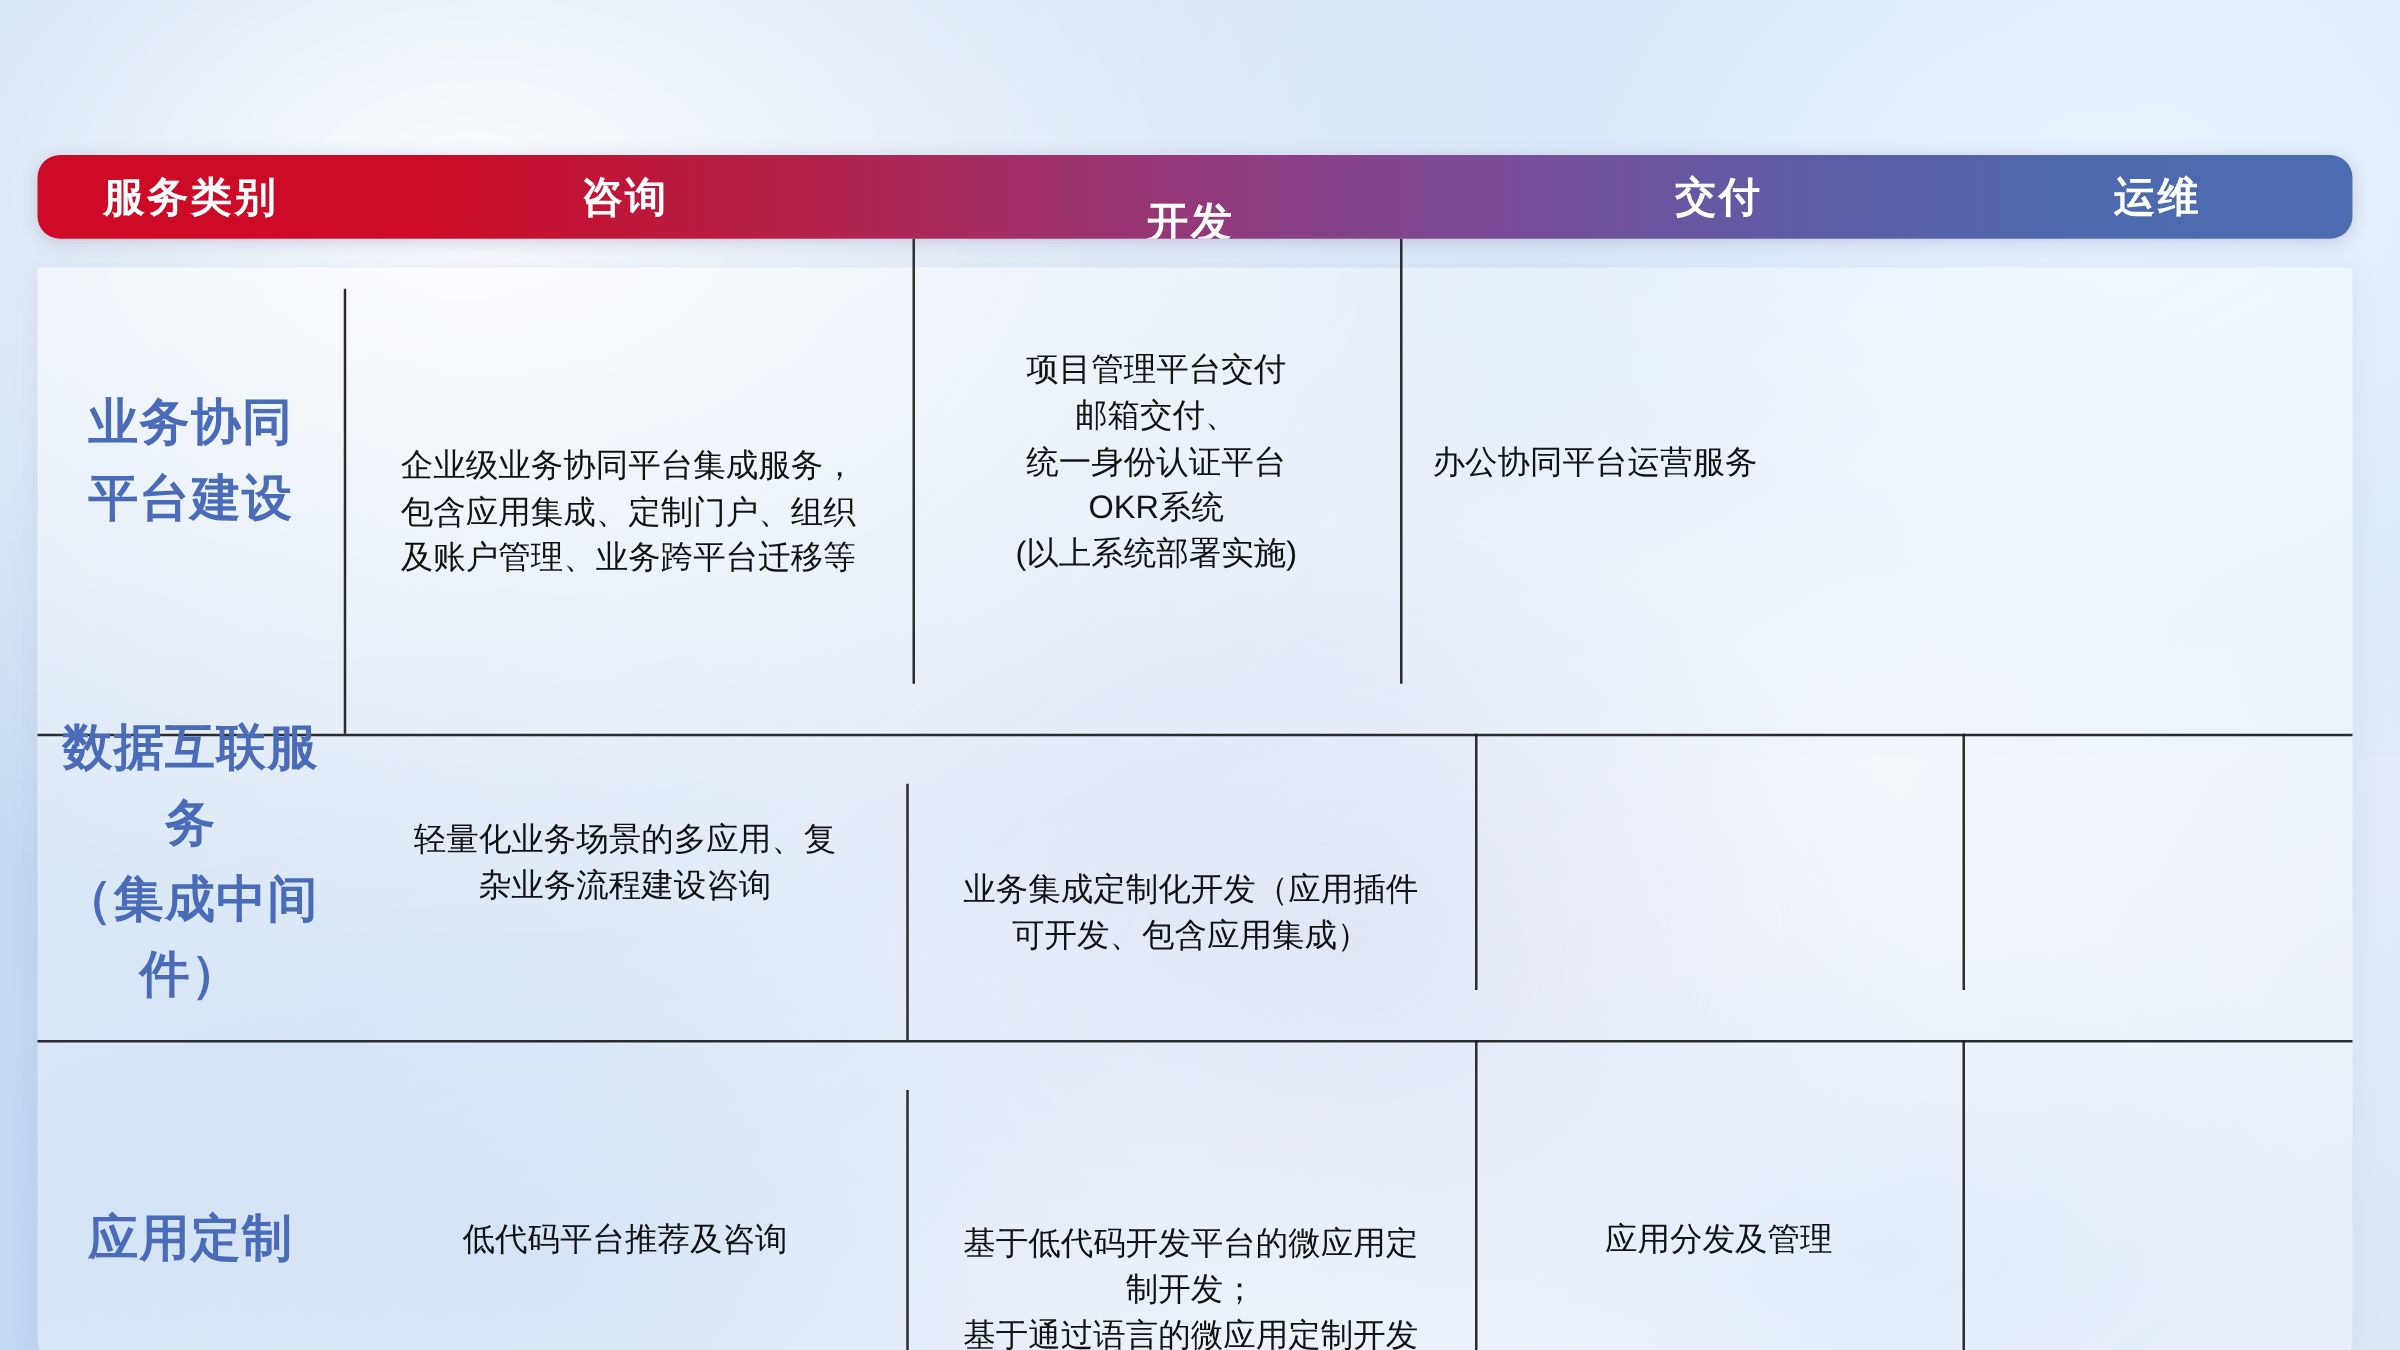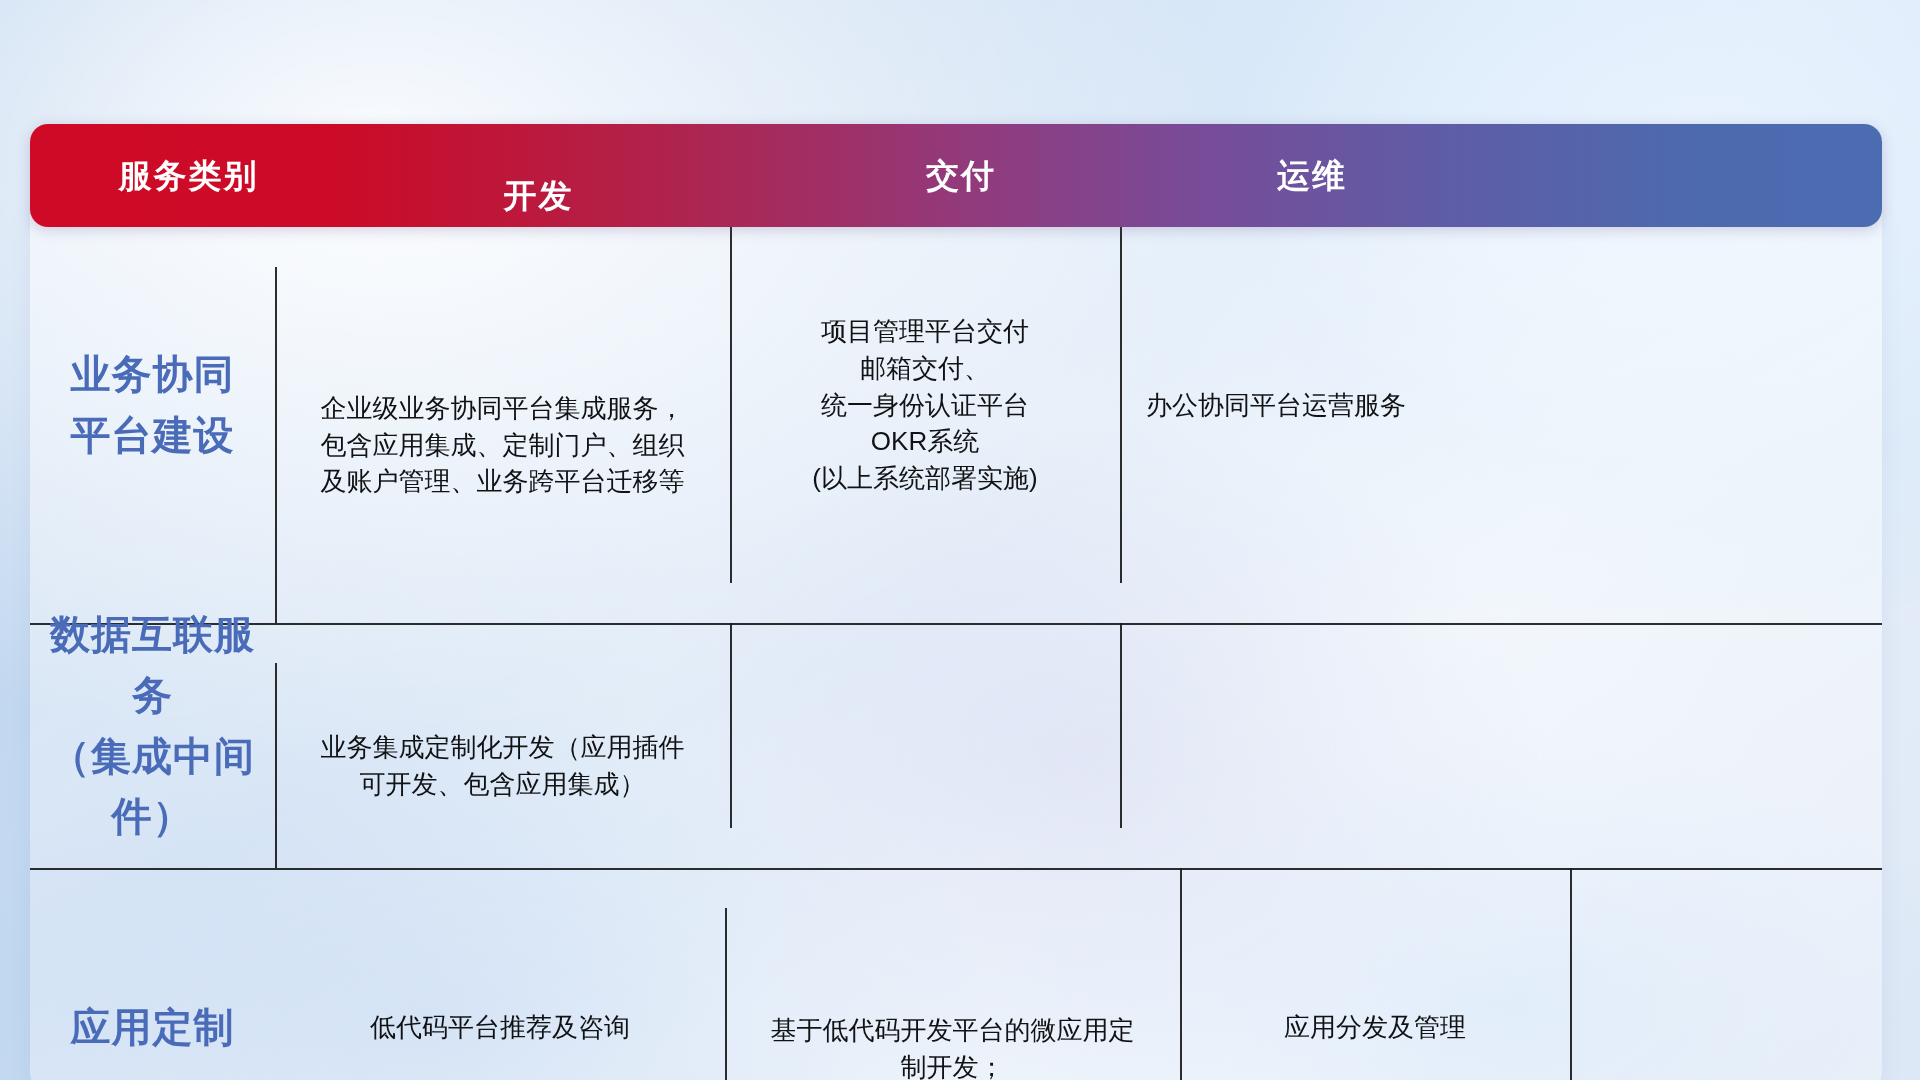--- a/index.html
+++ b/index.html
@@ -48,34 +48,33 @@
     left:0;top:90px;width:1852px;height:880px;
     background:linear-gradient(150deg,rgba(255,255,255,.50) 0%,rgba(255,255,255,.30) 38%,rgba(255,255,255,.46) 62%,rgba(255,255,255,.30) 100%);
     border-radius:0 0 22px 22px;
     box-shadow:0 2px 22px rgba(90,120,170,.10);
   }
 
   
   .header-row{
     position:relative;z-index:3;
     display:flex;
-    height:103px;
+    height:67px;
     border-radius:18px;
     background:linear-gradient(90deg,
         #cf0a26 0%,
         #cb0b28 17%,
         #b22149 33%,
         #93397a 50%,
         #7a4a96 62%,
         #5f5ca6 76%,
         #4e69ae 89%,
         #4c6cb2 100%);
     box-shadow:0 3px 14px rgba(80,60,120,.22);
     overflow:hidden;
-    padding-left:36px;
   }
   .header-cell{
     display:flex;align-items:center;justify-content:center;
     color:#ffffff;
     font-size:33px;
     font-weight:700;
     letter-spacing:2px;
     line-height:1;
   }
 
@@ -131,20 +130,23 @@
 <div class="bg-glow-e"></div>
 
 <div class="table-wrap">
 
   <div class="table-body-panel"></div>
 
   <div class="header-row">
     <div class="header-cell col-0">
       <span>服务类别</span>
     </div>
+    <div class="header-cell col-1">
+      <span>咨询</span>
+    </div>
     <div class="header-cell col-2">
       <span>开发</span>
     </div>
     <div class="header-cell col-3">
       <span>交付</span>
     </div>
     <div class="header-cell col-4">
       <span>运维</span>
     </div>
   </div>
@@ -161,20 +163,22 @@
 邮箱交付、
 统一身份认证平台
 OKR系统
 (以上系统部署实施)</div>
       <div class="cell vline col-4">办公协同平台运营服务</div>
     </div>
 
     <div class="data-row row-1">
       <div class="cell category col-0">数据互联服务
 （集成中间件）</div>
+      <div class="cell col-1">轻量化业务场景的多应用、复
+杂业务流程建设咨询</div>
       <div class="cell vline col-2">业务集成定制化开发（应用插件
 可开发、包含应用集成）</div>
       <div class="cell vline col-3"></div>
       <div class="cell vline col-4"></div>
     </div>
 
     <div class="data-row row-2">
       <div class="cell category col-0">应用定制</div>
       <div class="cell col-1">低代码平台推荐及咨询</div>
       <div class="cell vline col-2">基于低代码开发平台的微应用定

